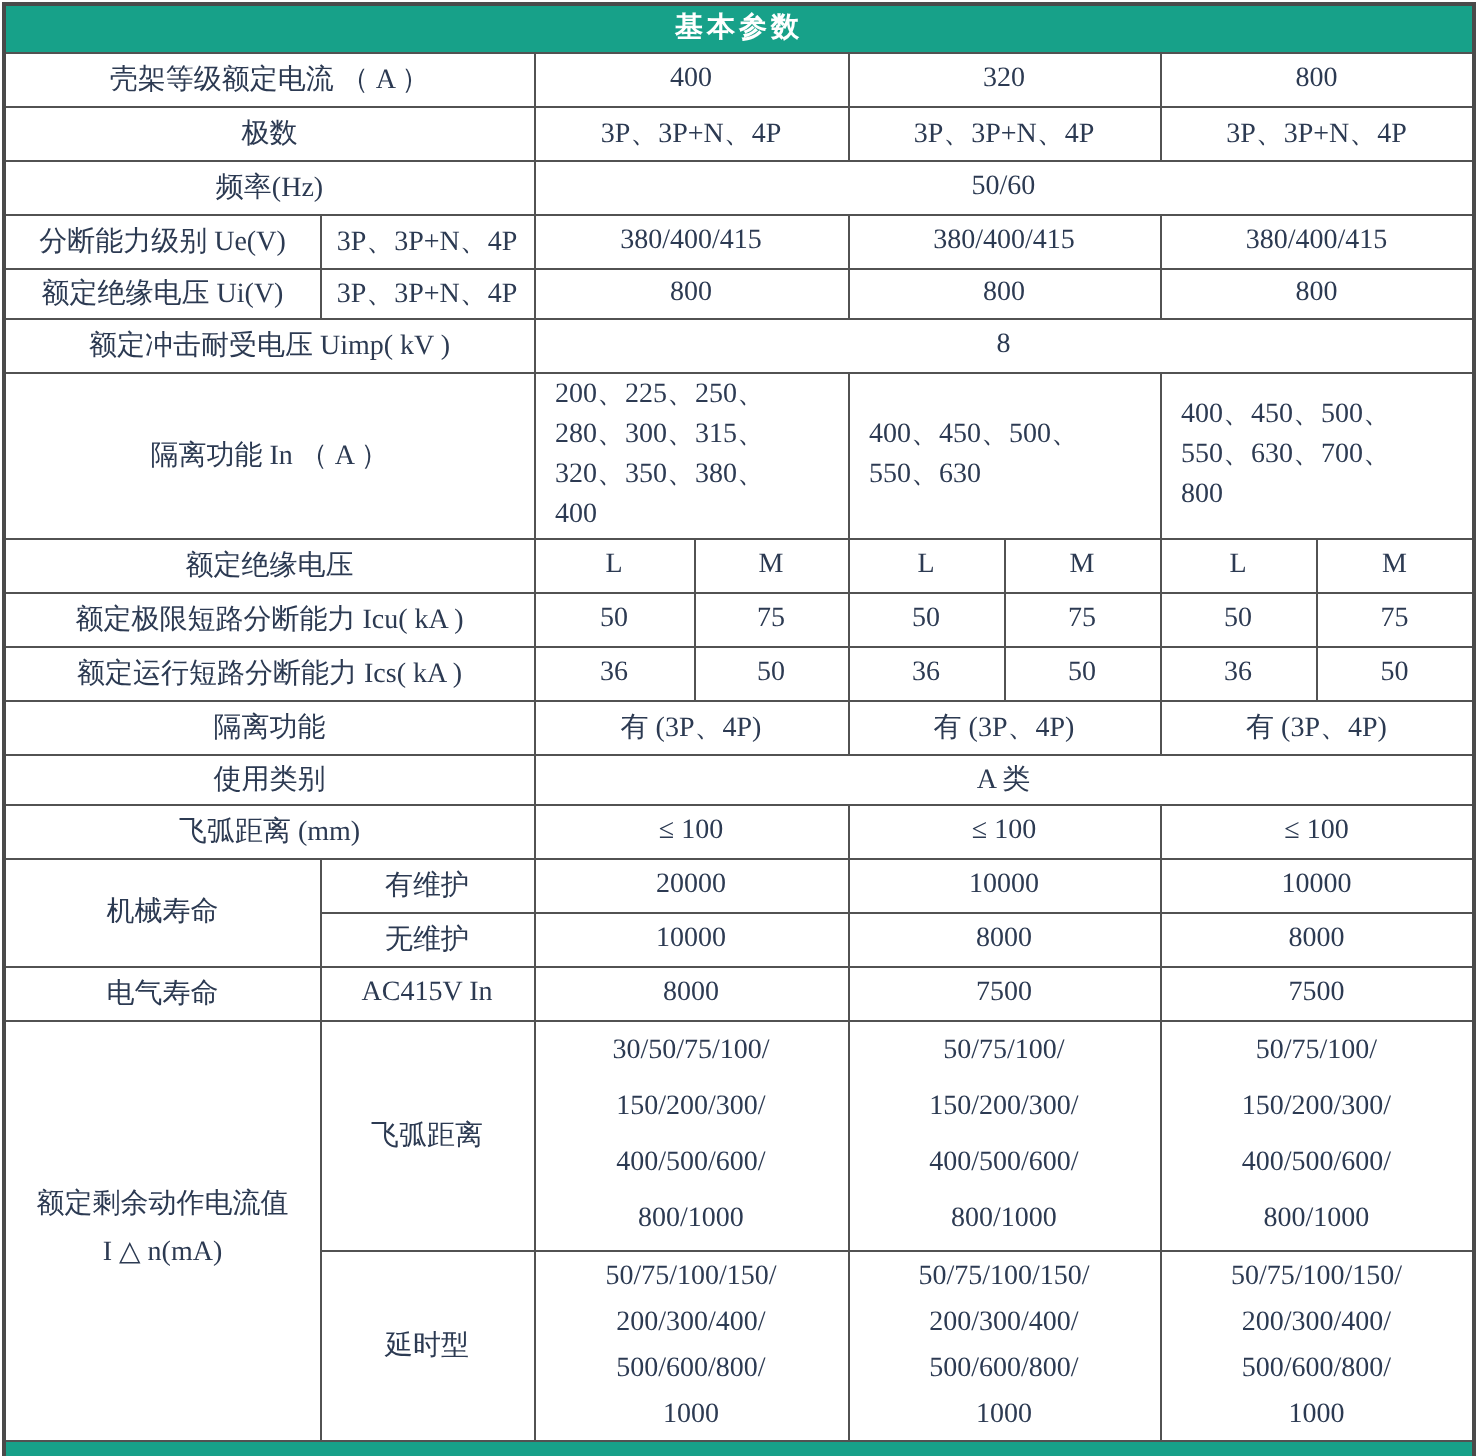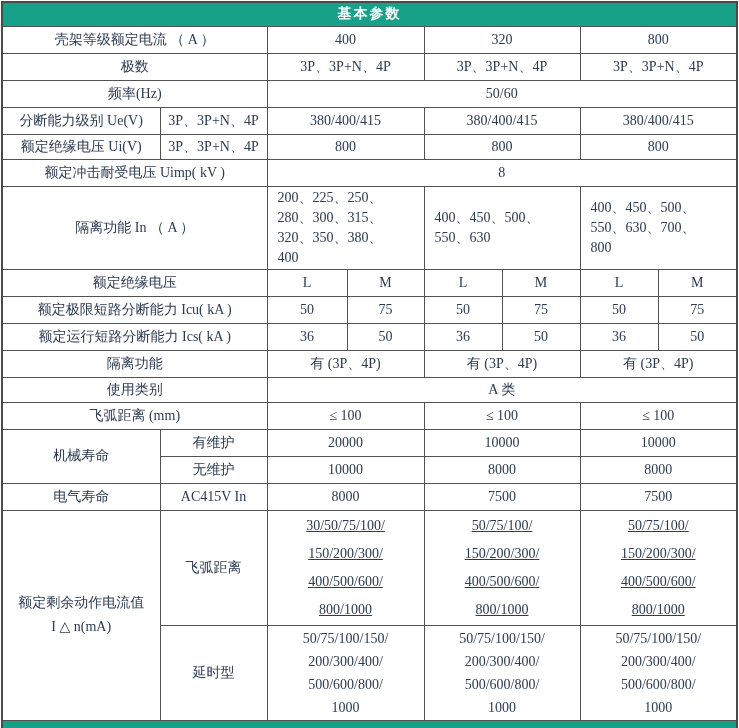--- a/index.html
+++ b/index.html
@@ -27,21 +27,21 @@
   }
   td.strip{background:#17a189;height:11px;padding:0;}
   tr.r{height:27px;}
   tr.r-sm{height:25px;}
   tr.r-in{height:80px;}
   tr.r-nd{height:112px;}
   tr.r-dl{height:93px;}
   td.pre{white-space:pre-line;}
   td.ta-left{text-align:left;padding-left:10px;}
   td.lh-in{line-height:20px;}
-  td.lh-nd{line-height:28px;text-decoration:underline;}
+  td.lh-nd{line-height:28px;}
   td.lh-dl{line-height:23px;}
   td.lbl2{white-space:pre-line;line-height:24px;}
 </style>
 </head>
 <body>
 
 <div class="sheet">
   <table class="spec">
     <colgroup>
       <col style="width:158px">

